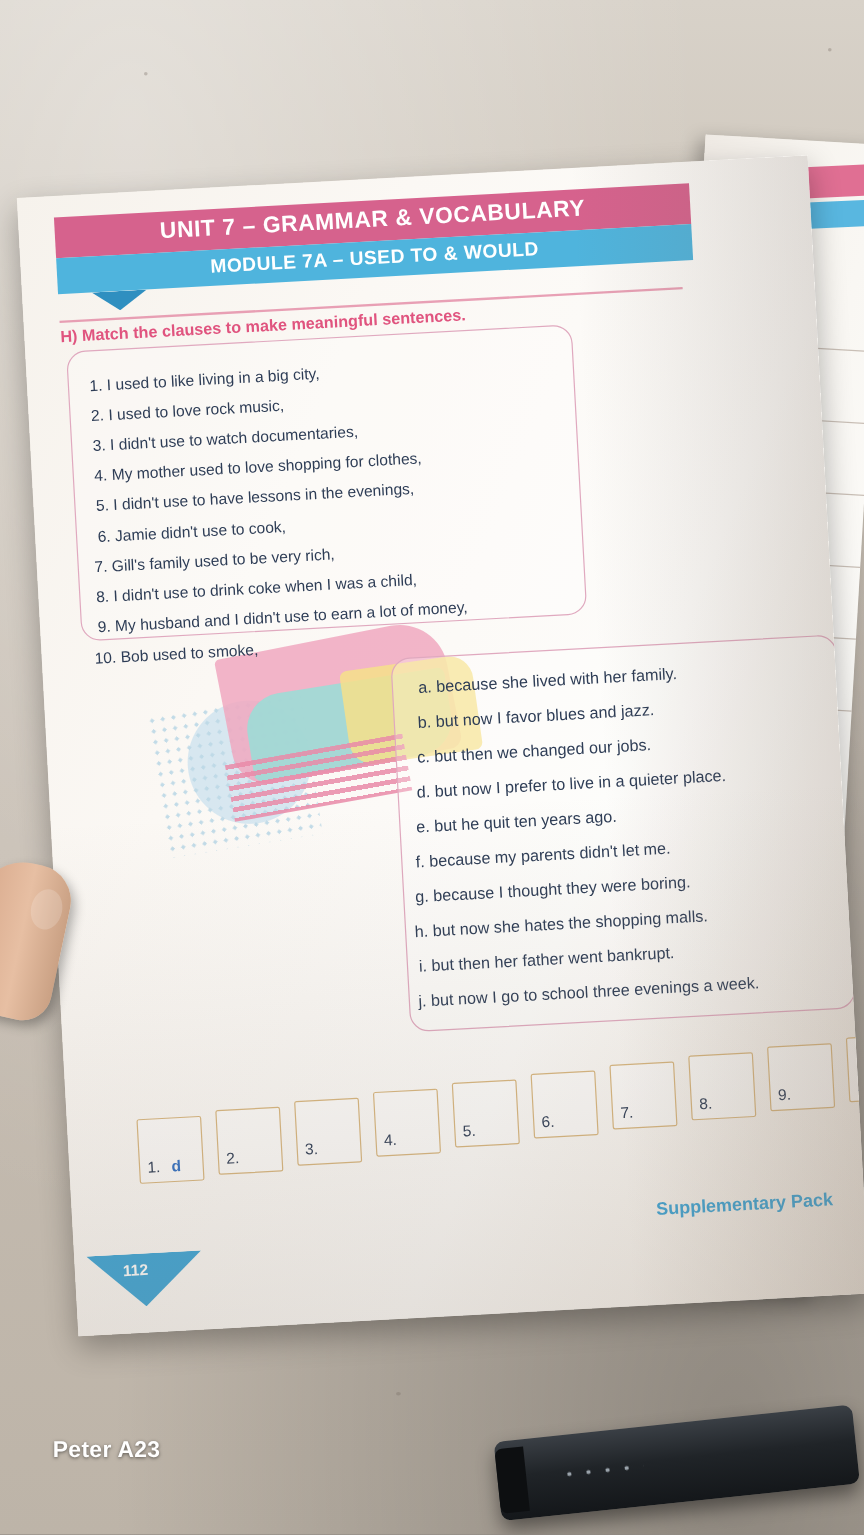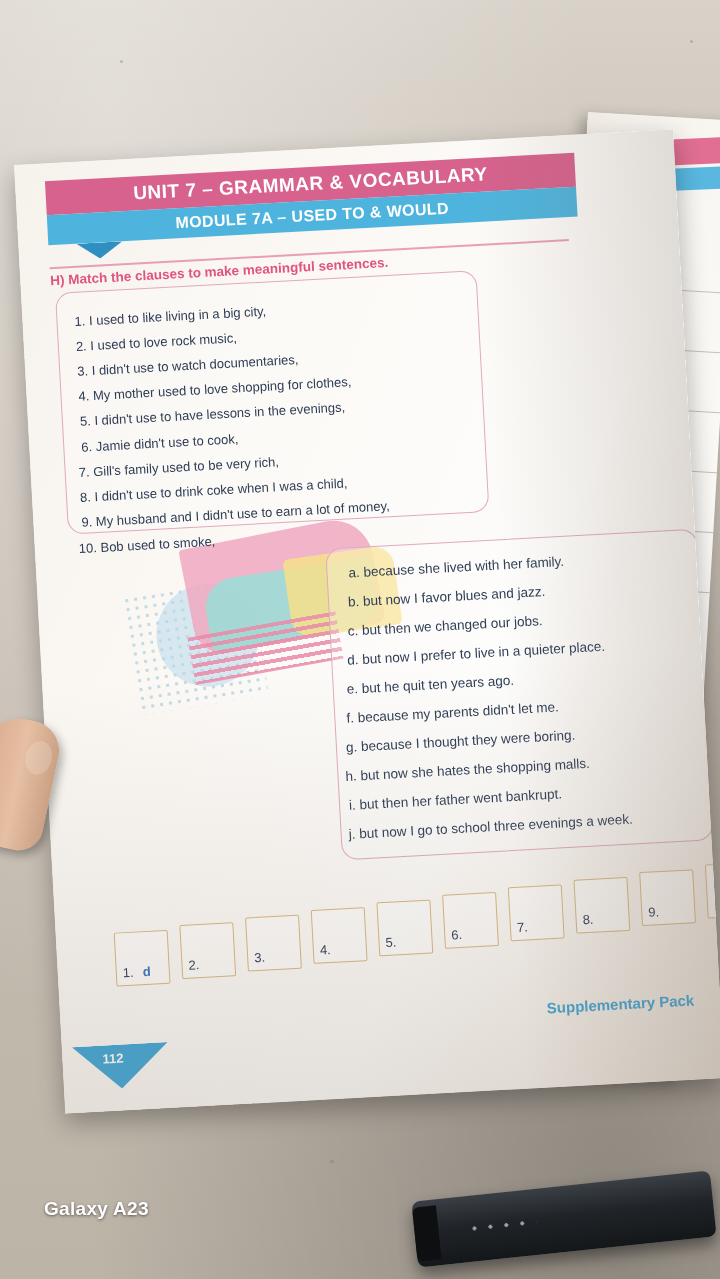--- a/index.html
+++ b/index.html
@@ -480,15 +480,15 @@
     <div class="page-shade"></div>
   </div>
 
   <div class="finger"></div>
 
   <div class="pen">
     <div class="pen-cap"></div>
     <div class="pen-dots"></div>
   </div>
 
-  <div class="watermark">Galaxy A23</div>
+  <div class="watermark">Peter A23</div>
 
 </div>
 
 </body></html>

